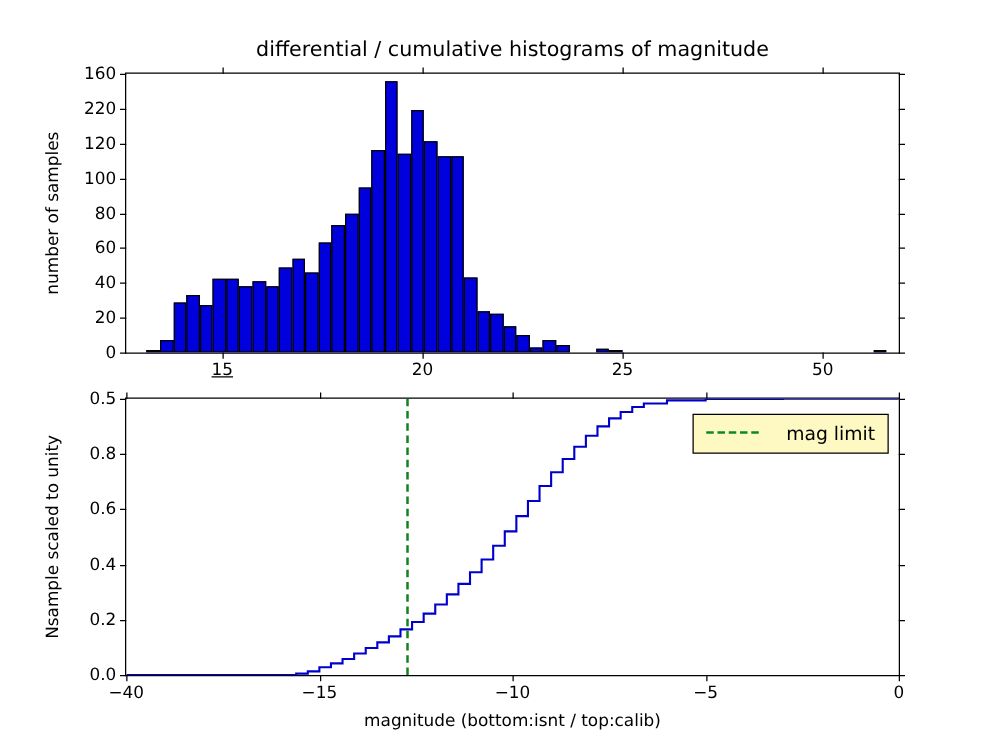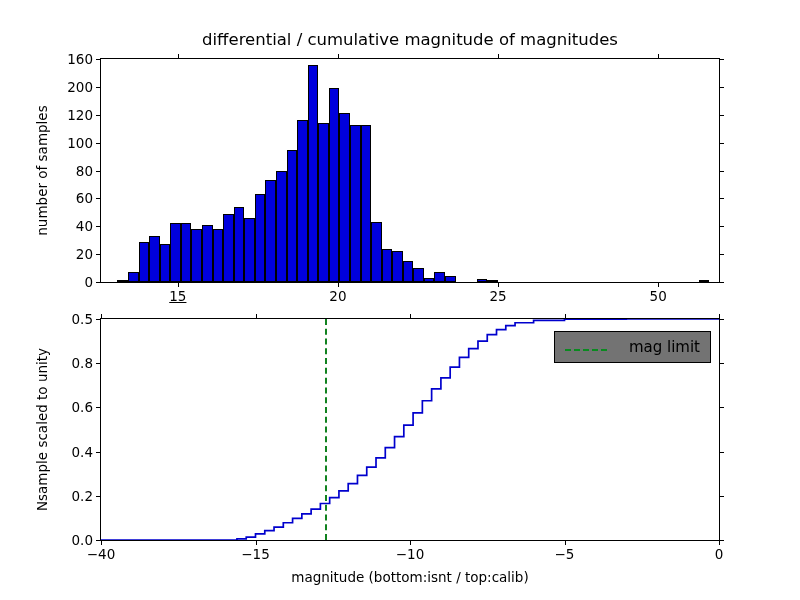--- a/index.html
+++ b/index.html
@@ -119,23 +119,23 @@
     background: #0000dd;
     border: 1px solid #000000;
     box-sizing: border-box;
   }
 
   
   .legend {
     position: absolute;
     box-sizing: border-box;
     border: 1.1px solid #000000;
-    background: #737373;
+    background: #fef9c3;
     display: flex;
-    align-items: flex-end;
+    align-items: flex-start;
     padding: 6px 10px;
   }
   .legend-swatch {
     width: 42px;
     height: 14px;
     position: relative;
     flex: 0 0 auto;
   }
   .legend-swatch::before {
     content: "";
@@ -166,21 +166,21 @@
     width: 100%;
     height: 100%;
     display: block;
   }
 </style>
 </head>
 <body>
 
 <div id="figure">
 
-  <div class="fig-title">differential / cumulative magnitude of magnitudes</div>
+  <div class="fig-title">differential / cumulative histograms of magnitude</div>
 
   <div class="axes" id="ax-top" style="left: 100px; top: 58px; width: 620px; height: 225px;">
     <div class="plot-inner" id="top-inner">
         <div class="bar" style="left: 2.66839%; width: 1.70984%; height: 0.625%; background: rgb(0, 0, 221); border-color: rgb(0, 0, 0);"></div>
         <div class="bar" style="left: 4.37824%; width: 1.70984%; height: 4.375%; background: rgb(0, 0, 221); border-color: rgb(0, 0, 0);"></div>
         <div class="bar" style="left: 6.08808%; width: 1.70984%; height: 18.125%; background: rgb(0, 0, 221); border-color: rgb(0, 0, 0);"></div>
         <div class="bar" style="left: 7.79793%; width: 1.70984%; height: 20.625%; background: rgb(0, 0, 221); border-color: rgb(0, 0, 0);"></div>
         <div class="bar" style="left: 9.50777%; width: 1.70984%; height: 16.875%; background: rgb(0, 0, 221); border-color: rgb(0, 0, 0);"></div>
         <div class="bar" style="left: 11.2176%; width: 1.70984%; height: 26.25%; background: rgb(0, 0, 221); border-color: rgb(0, 0, 0);"></div>
         <div class="bar" style="left: 12.9275%; width: 1.70984%; height: 26.25%; background: rgb(0, 0, 221); border-color: rgb(0, 0, 0);"></div>
@@ -229,21 +229,21 @@
       <div class="tick-y-r" style="top: 50%;"></div>
       <div class="ticklabel-y" style="top: 50%;">80</div>
       <div class="tick-y" style="top: 37.5%;"></div>
       <div class="tick-y-r" style="top: 37.5%;"></div>
       <div class="ticklabel-y" style="top: 37.5%;">100</div>
       <div class="tick-y" style="top: 25%;"></div>
       <div class="tick-y-r" style="top: 25%;"></div>
       <div class="ticklabel-y" style="top: 25%;">120</div>
       <div class="tick-y" style="top: 12.5%;"></div>
       <div class="tick-y-r" style="top: 12.5%;"></div>
-      <div class="ticklabel-y" style="top: 12.5%;">200</div>
+      <div class="ticklabel-y" style="top: 12.5%;">220</div>
       <div class="tick-y" style="top: 0%;"></div>
       <div class="tick-y-r" style="top: 0%;"></div>
       <div class="ticklabel-y" style="top: 0%;">160</div>
       <div class="tick-x" style="left: 12.4352%;"></div>
       <div class="tick-x-t" style="left: 12.4352%;"></div>
       <div class="ticklabel-x" style="left: 12.4352%; text-decoration: underline;">15</div>
       <div class="tick-x" style="left: 38.342%;"></div>
       <div class="tick-x-t" style="left: 38.342%;"></div>
       <div class="ticklabel-x" style="left: 38.342%;">20</div>
       <div class="tick-x" style="left: 64.2487%;"></div>

